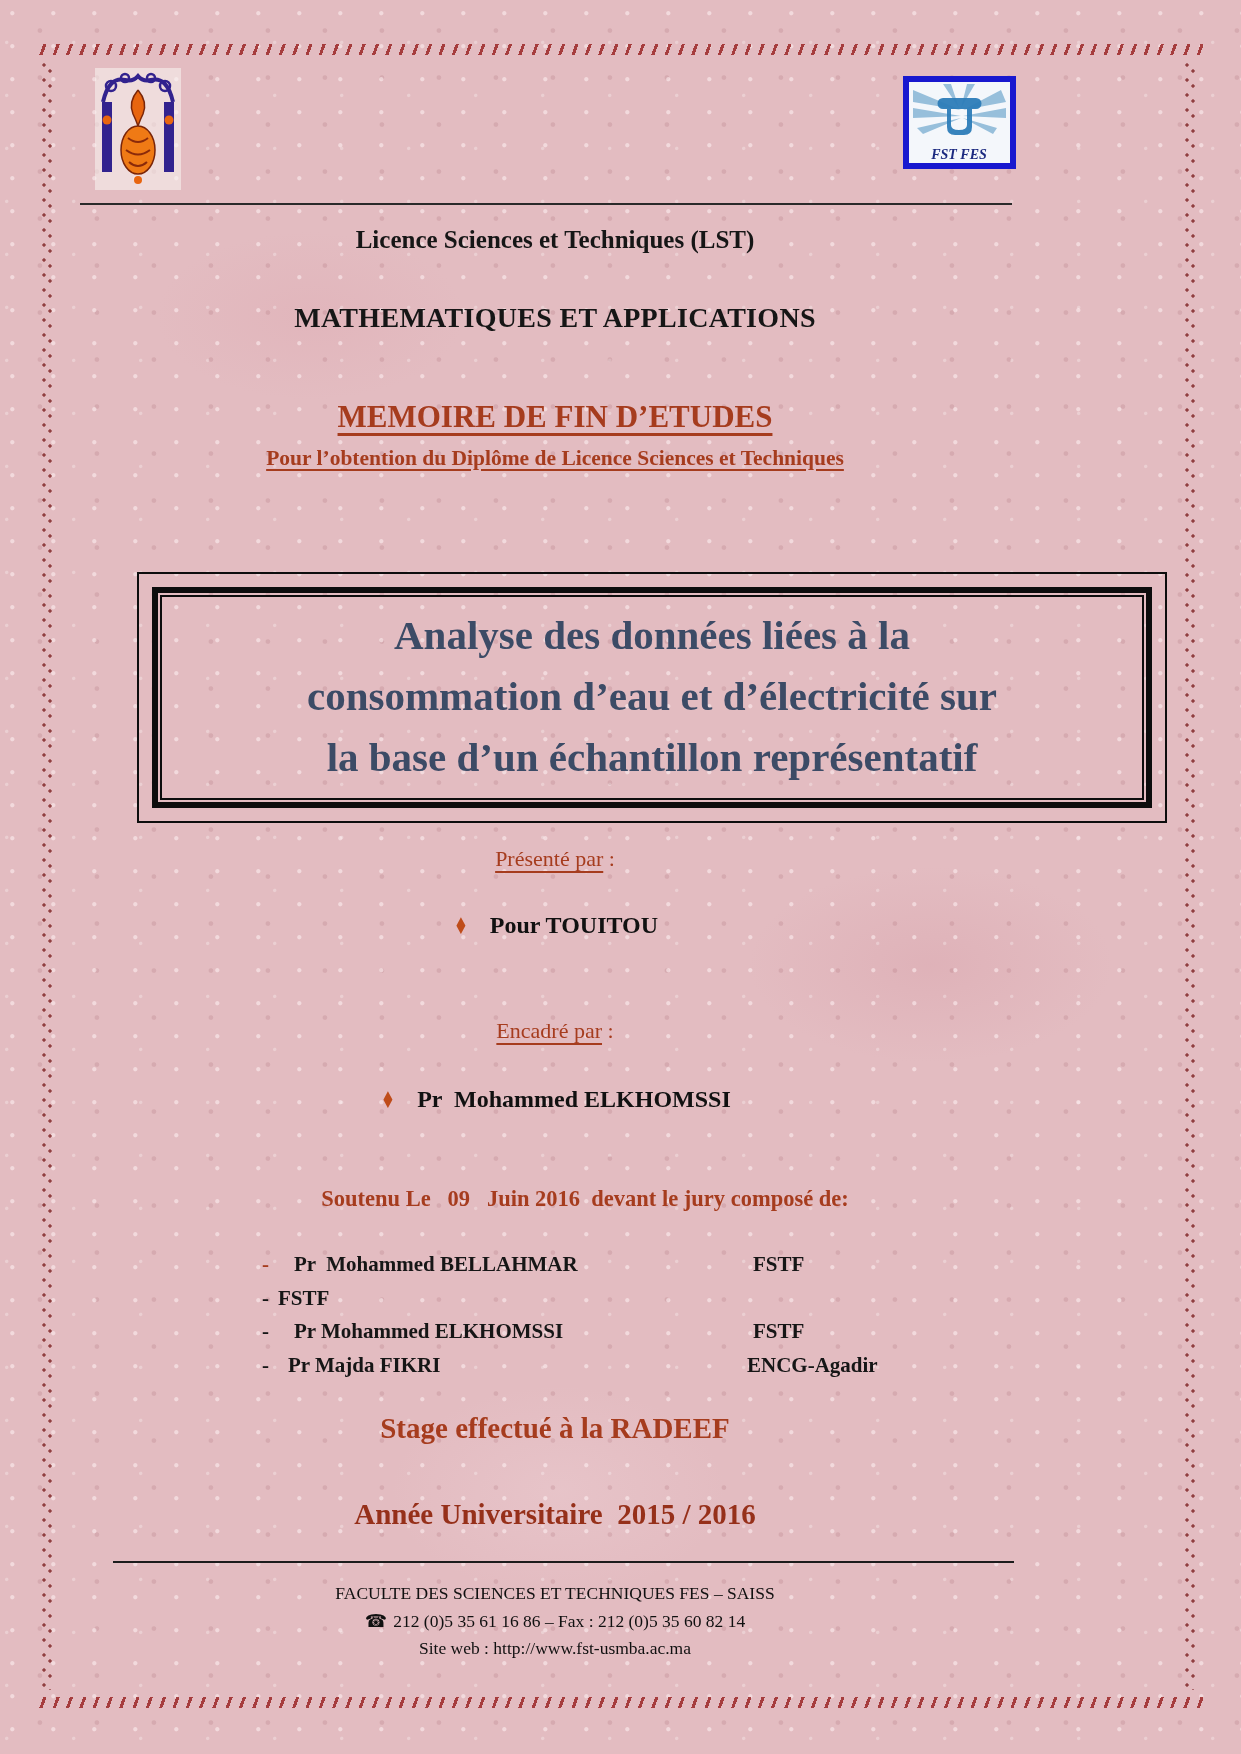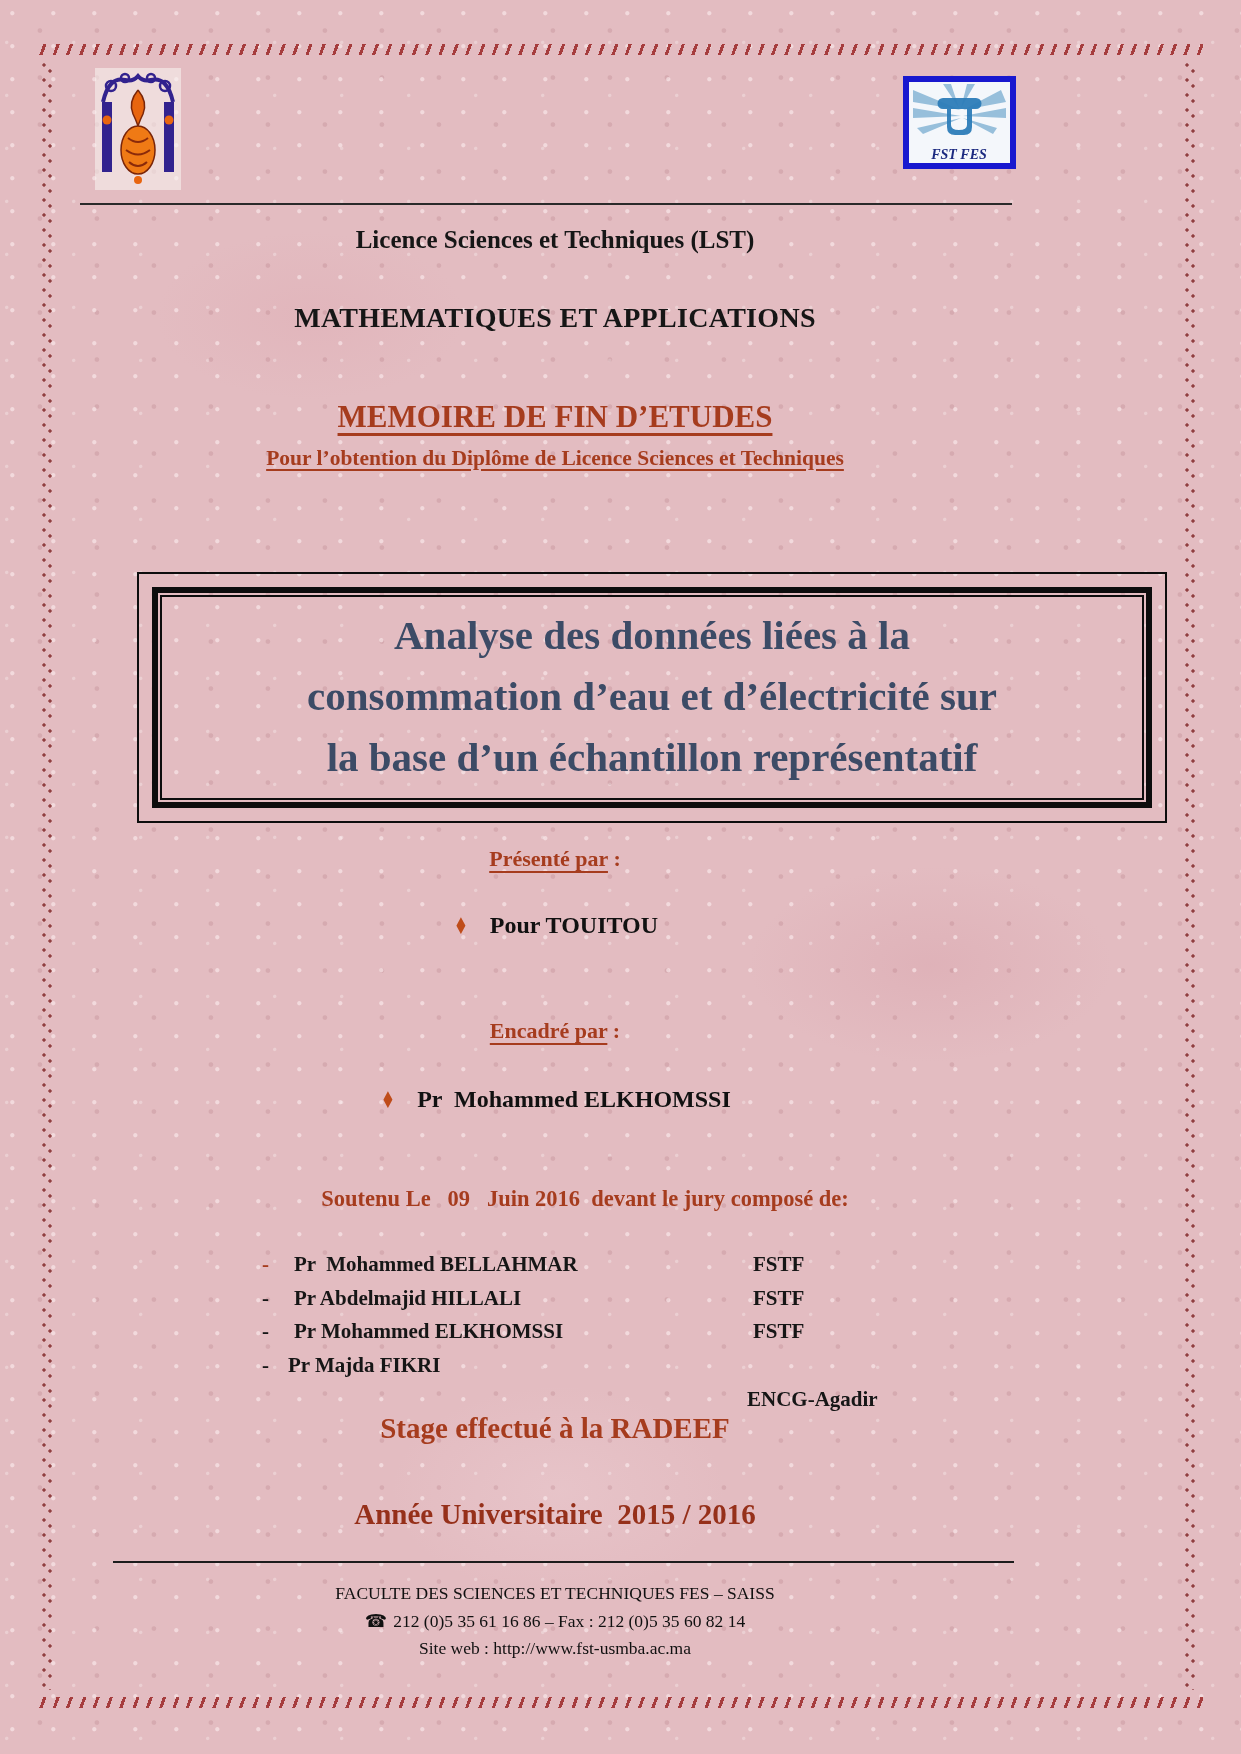--- a/index.html
+++ b/index.html
@@ -60,21 +60,21 @@
   .memoire span{text-decoration:underline;text-decoration-thickness:3px;text-underline-offset:6px;}
   .pour{top:446px;font-size:21.5px;font-weight:bold;}
   .pour span{text-decoration:underline;text-decoration-thickness:2px;text-underline-offset:4px;}
 
   
   .tbox{top:528px;left:137px;width:1000px;border:2px solid #0d0d0d;padding:13px;background:transparent;margin-top:44px;}
   .tbox-mid{border:6px solid #0d0d0d;padding:2px;}
   .tbox-in{border:2px solid #0d0d0d;padding:8px 6px 10px 6px;
     font-size:41px;font-weight:bold;line-height:61px;text-align:center;color:#3c4b66;}
 
-  .label-line{font-size:22px;font-weight:bold;}
+  .label-line{font-size:22px;font-weight:normal;}
   .label-line .u{text-decoration:underline;text-decoration-thickness:2px;text-underline-offset:5px;}
   .presente{top:846px;}
   .encadre{top:1018px;}
 
   .person-row{display:flex;justify-content:center;align-items:baseline;gap:20px;
     font-size:24px;font-weight:bold;color:#111;}
   .student{top:912px;}
   .supervisor{top:1086px;}
   .diamond{color:#bf4c1a;font-size:20px;transform:scale(.8,1.15);font-family:"DejaVu Sans",sans-serif;}
 
@@ -188,32 +188,31 @@
   <div class="abs center-col soutenu brick" data-bind="defense.line">Soutenu Le   09   Juin 2016  devant le jury composé de:</div>
 
   <div class="abs jury">
       <div class="jury-row first">
         <span class="dash" style="white-space: pre-wrap;">-</span>
         <span class="jname" style="white-space: pre-wrap;">Pr  Mohammed BELLAHMAR</span>
         <span class="jorg" style="white-space: pre-wrap;">FSTF</span>
       </div>
       <div class="jury-row">
         <span class="dash" style="white-space: pre-wrap;">-</span>
-        <span class="jname" style="white-space: pre-wrap;">Pr Abdelmajid HILLALI</span>
         <span class="jorg" style="white-space: pre-wrap;">FSTF</span>
       </div>
       <div class="jury-row">
         <span class="dash" style="white-space: pre-wrap;">-</span>
         <span class="jname" style="white-space: pre-wrap;">Pr Mohammed ELKHOMSSI</span>
         <span class="jorg" style="white-space: pre-wrap;">FSTF</span>
       </div>
       <div class="jury-row last">
         <span class="dash" style="white-space: pre-wrap;">-</span>
         <span class="jname" style="white-space: pre-wrap;">Pr Majda FIKRI</span>
-        <span class="jorg" style="white-space: pre-wrap; margin-top: 34px;">ENCG-Agadir</span>
+        <span class="jorg" style="white-space: pre-wrap;">ENCG-Agadir</span>
       </div>
     </div>
 
   <div class="abs center-col stage brick" data-bind="internship">Stage effectué à la RADEEF</div>
 
   <div class="abs center-col annee" data-bind="academic_year">Année Universitaire  2015 / 2016</div>
 
   <div class="abs hr2"></div>
 
   <div class="abs footer">

